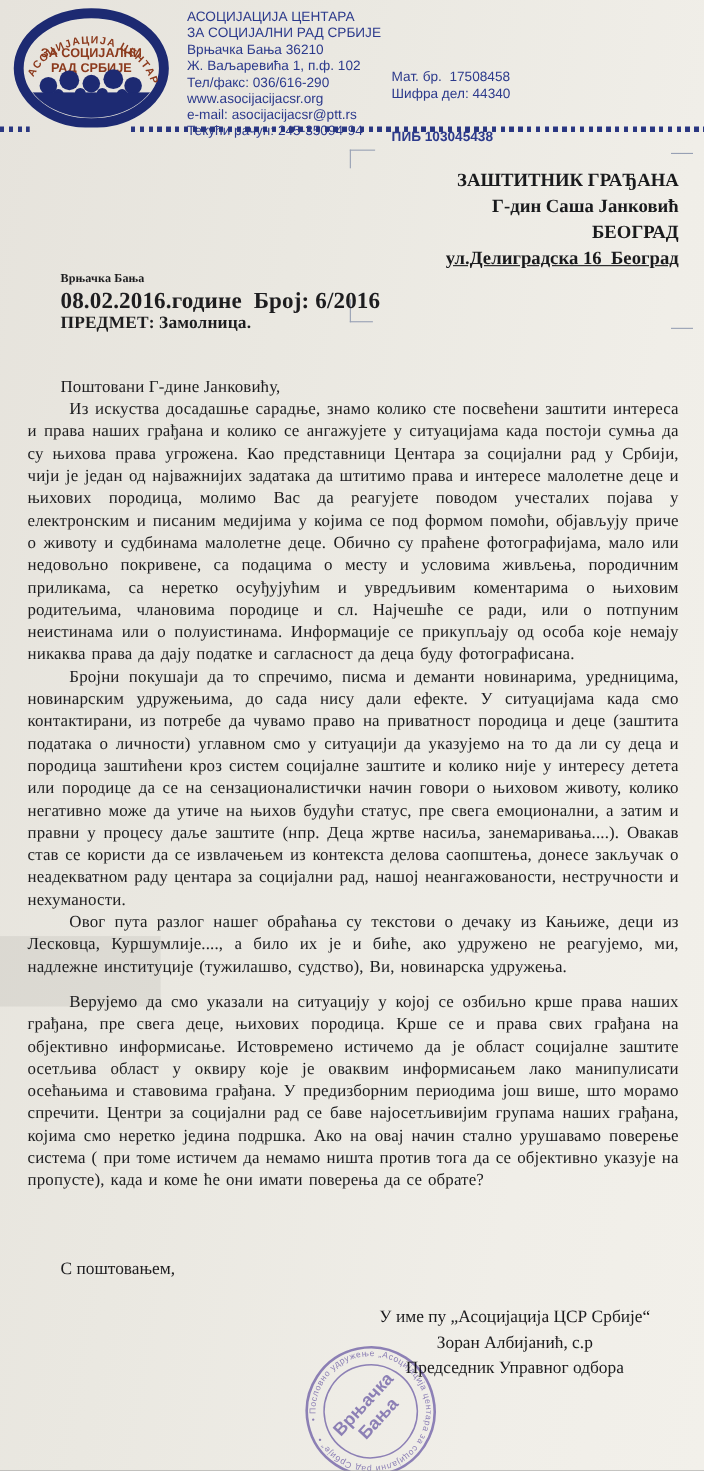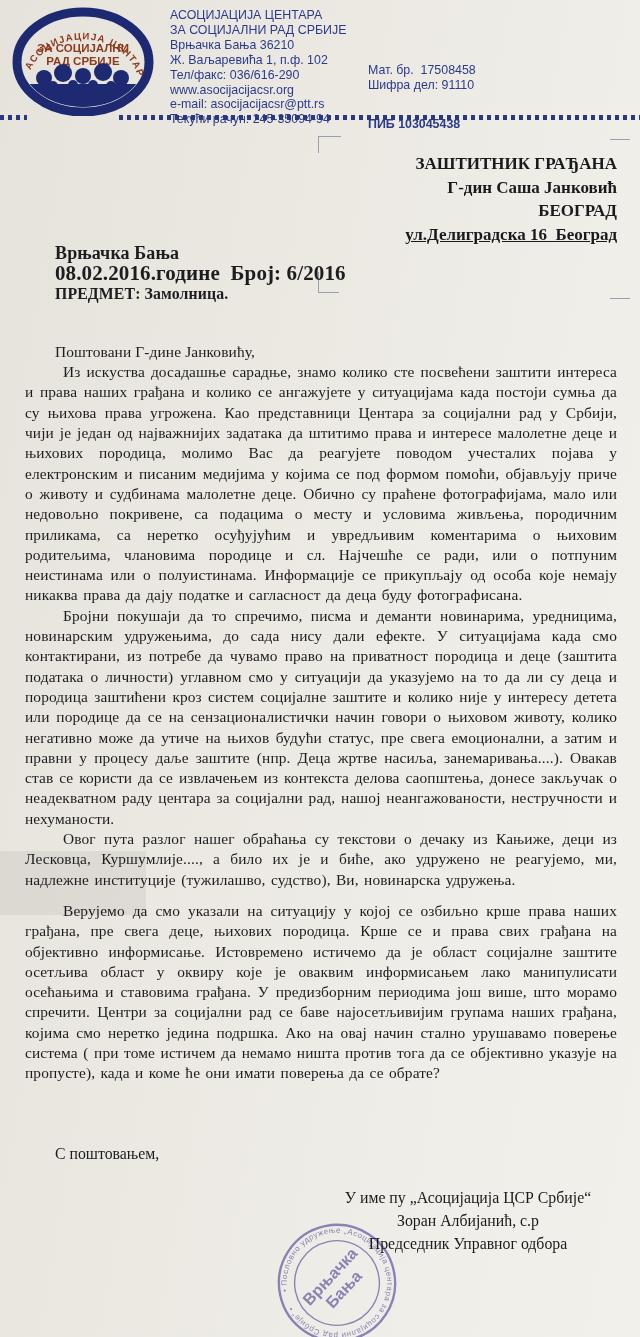--- a/index.html
+++ b/index.html
@@ -14,21 +14,21 @@
   }
   .pre{white-space:pre-wrap;}
   
   .logo{position:absolute;left:8px;top:4px;width:150px;height:112px;}
   .org-contact{
     position:absolute;left:170px;top:8px;
     font-family:"Liberation Sans","DejaVu Sans",sans-serif;
     font-size:12.4px;line-height:14.9px;color:#2c3a8c;
   }
   .org-ids{
-    position:absolute;left:368px;top:63px;
+    position:absolute;left:356px;top:63px;
     font-family:"Liberation Sans","DejaVu Sans",sans-serif;
     font-size:12.4px;line-height:15.2px;color:#2c3a8c;
   }
   .org-ids .bold{font-weight:bold;margin-top:24px;}
   .dots{
     position:absolute;top:115px;height:5px;
     background:repeating-linear-gradient(90deg,#2a3781 0 4px,transparent 4px 8px);
   }
   .dots.left{left:0;width:27px;}
   .dots.main{left:119px;width:521px;}
@@ -43,21 +43,21 @@
     position:absolute;left:295px;top:152px;width:322px;
     text-align:right;font-weight:bold;font-size:17px;line-height:23.5px;
     color:#191a1c;
   }
   .recipient .u{text-decoration:underline;}
   
   .body-block{
     position:absolute;left:25px;top:243px;width:592px;
     font-size:15.4px;line-height:20.3px;letter-spacing:.12px;
   }
-  .place-line{font-weight:bold;padding-left:30px;font-size:18px;}
+  .place-line{font-weight:bold;padding-left:30px;font-size:11px;}
   .date-line{font-weight:bold;padding-left:30px;font-size:21px;}
   .subject{font-weight:bold;padding-left:30px;font-size:15.8px;}
   .salutation{padding-left:30px;margin-top:38px;}
   .para{margin:0;text-align:justify;text-indent:38px;word-spacing:1.4px;}
   .para.first{}
   .para.gap{margin-top:11px;}
   .closing{position:absolute;left:55px;top:1145px;font-size:15.8px;}
   
   .signature{
     position:absolute;left:322px;top:1186px;width:292px;
@@ -106,21 +106,21 @@
     <div>Врњачка Бања 36210</div>
     <div>Ж. Ваљаревића 1, п.ф. 102</div>
     <div>Тел/факс: 036/616-290</div>
     <div>www.asocijacijacsr.org</div>
     <div>e-mail: asocijacijacsr@ptt.rs</div>
     <div>Текући рачун: 245-35094-94</div>
   </div>
 
   <div class="org-ids">
     <div class="pre">Мат. бр.  17508458</div>
-    <div>Шифра дел: 91110</div>
+    <div>Шифра дел: 44340</div>
     <div class="bold">ПИБ 103045438</div>
   </div>
 
   <div class="dots left"></div>
   <div class="dots main"></div>
 
   <div class="mark corner-tl"></div>
   <div class="mark corner-bl"></div>
   <div class="mark dash-r1"></div>
   <div class="mark dash-r2"></div>

